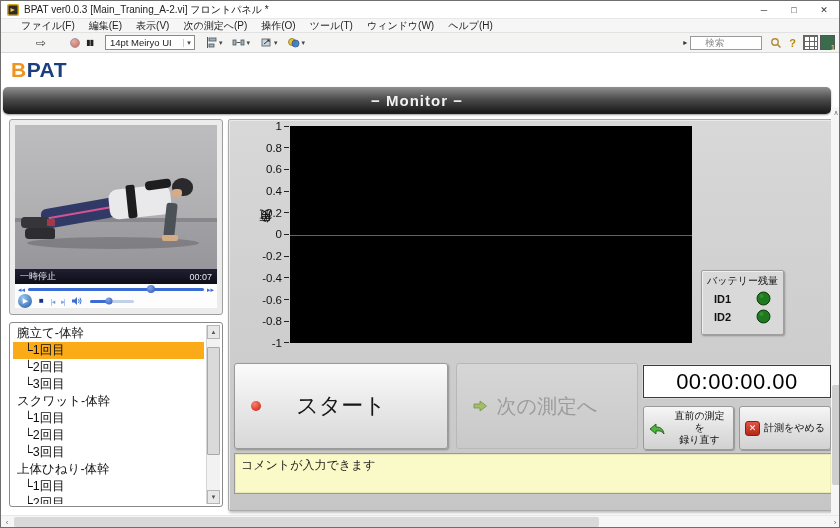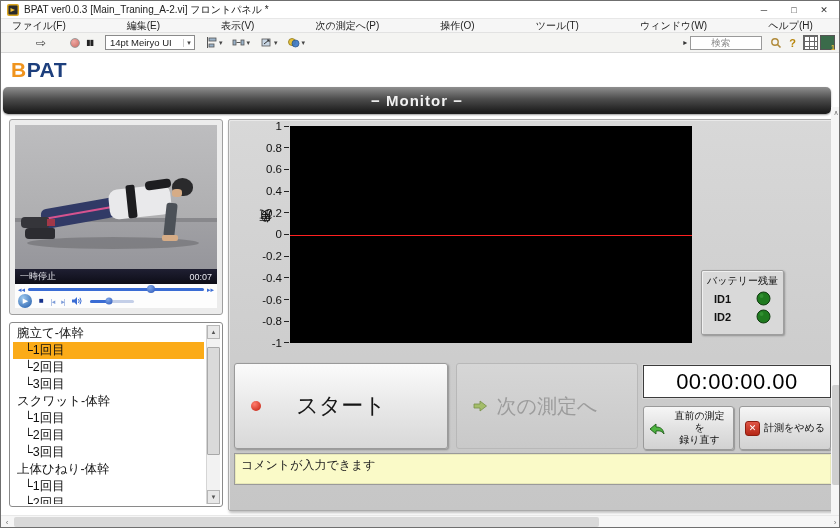--- a/index.html
+++ b/index.html
@@ -12,40 +12,40 @@
   
   .titlebar { position:absolute; left:0; top:0; width:100%; height:18px;
     background:#ffffff; display:flex; align-items:center; border-bottom:1px solid #e7e7e7; }
   .app-icon { width:12px; height:12px; margin:0 5px 0 6px; flex:none; }
   .title-text { font-size:10px; color:#222; white-space:nowrap; }
   .win-btns { margin-left:auto; display:flex; height:100%; }
   .win-btn { width:30px; height:100%; display:flex; align-items:center; justify-content:center;
     font-size:9px; color:#333; cursor:default; }
   
   .menubar { position:absolute; left:0; top:18px; width:100%; height:14px;
-    background:#f6f6f6; display:flex; align-items:center; padding-left:4px;
-    border-bottom:1px solid #e2e2e2;gap:47px; }
+    background:#f6f6f6; display:flex; align-items:center; padding-left:13px;
+    border-bottom:1px solid #e2e2e2; }
   .menu-item { font-size:10px; color:#222; padding:0 7px; }
   
   .toolbar { position:absolute; left:0; top:32px; width:100%; height:20px;
     background:#f4f4f2; border-bottom:1px solid #d8d8d8; display:flex; align-items:center; }
   .tb-run { margin-left:35px; font-size:12px; color:#333; }
   .tb-abort { margin-left:24px; width:10px; height:10px; border-radius:50%;
     background:radial-gradient(circle at 35% 30%, #f0a9a4, #c96b62); border:1px solid #9b9b9b; }
   .tb-pause { margin-left:6px; font-size:8px; color:#222; letter-spacing:-1px; }
   .tb-fontbox { margin-left:12px; width:90px; height:15px; background:#fff;
     border:1px solid #8a8a8a; display:flex; align-items:center; font-size:9.5px; color:#222;
     padding-left:4px; }
   .tb-fontbox .dd { margin-left:auto; font-size:7px; color:#444; padding:0 3px; border-left:1px solid #ccc; }
   .tb-group { margin-left:10px; display:flex; align-items:center; gap:1px; }
   .tb-group .dd { font-size:7px; color:#444; }
   .tb-right { margin-left:auto; display:flex; align-items:center; margin-right:4px; }
   .tb-overflow { font-size:8px; color:#333; margin-right:3px; }
   .tb-search { width:72px; height:14px; border:1px solid #9a9a9a; background:#fff;
-    font-size:9.5px; padding:0 20px; color:#333; font-family:inherit; }
+    font-size:9.5px; padding:0 14px; color:#333; font-family:inherit; }
   .tb-search::placeholder { color:#8a8a8a; }
   .tb-help { font-size:11px; font-weight:bold; color:#b8860b; margin:0 7px; }
   .tb-mag { margin-left:8px; }
   .tb-gridicon { width:15px; height:15px; background:#fff; border:1px solid #666;
     background-image:linear-gradient(#666 1px,transparent 1px),linear-gradient(90deg,#666 1px,transparent 1px);
     background-size:5px 5px; margin-right:2px; }
   .tb-panelicon { width:15px; height:15px; background:#3a6b4a; border:1px solid #555; position:relative; }
   .tb-panelicon .bolt { position:absolute; right:-1px; bottom:-2px; font-size:7px; color:#f2c23a; font-weight:bold; }
   
   .frontpanel { position:absolute; left:0; top:53px; width:100%; height:461px; background:#fff; }
@@ -171,21 +171,21 @@
   .smallbtn { position:absolute; top:286px; height:44px;
     background:linear-gradient(#f6f6f6, #e2e2e2 50%, #d2d2d2); border:1px solid #9a9a9a;
     border-radius:3px; box-shadow:1px 1px 1px rgba(0,0,0,.25);
     display:flex; align-items:center; padding:0 5px; gap:4px; }
   .redobtn { left:414px; width:91px; }
   .stopmeas { left:510px; width:92px; }
   .smallbtn .txt { font-size:10px; color:#111; line-height:1.2; text-align:center; flex:1; }
   .xicon { width:15px; height:15px; border-radius:3px;
     background:linear-gradient(#e05546,#b52716); border:1px solid #8e1d10;
     display:flex; align-items:center; justify-content:center; color:#fff; font-size:9px; font-weight:bold; }
-  .comment { position:absolute; left:5px; top:333px; width:598px; height:32px; background:#fafac8;
+  .comment { position:absolute; left:5px; top:333px; width:598px; height:41px; background:#fafac8;
     border:1px solid #9a9a9a; font-size:12px; color:#222; padding:3px 6px;
     box-shadow:inset 0 0 0 1px #e8e8b8; }
   
   .vscroll { position:absolute; left:830px; top:53px; width:10px; height:461px; background:#f6f6f6; }
   .vscroll .arrow { position:absolute; left:0; width:10px; height:12px; font-size:7px; color:#707070;
     display:flex; align-items:center; justify-content:center; }
   .vscroll .up { top:0; }
   .vthumb { position:absolute; left:1px; top:278px; width:8px; height:100px; background:#cfcfcf; border-radius:2px; }
   .hscroll { position:absolute; left:0; top:514px; width:840px; height:12px; background:#f6f6f6;
     border-top:1px solid #e8e8e8; }

